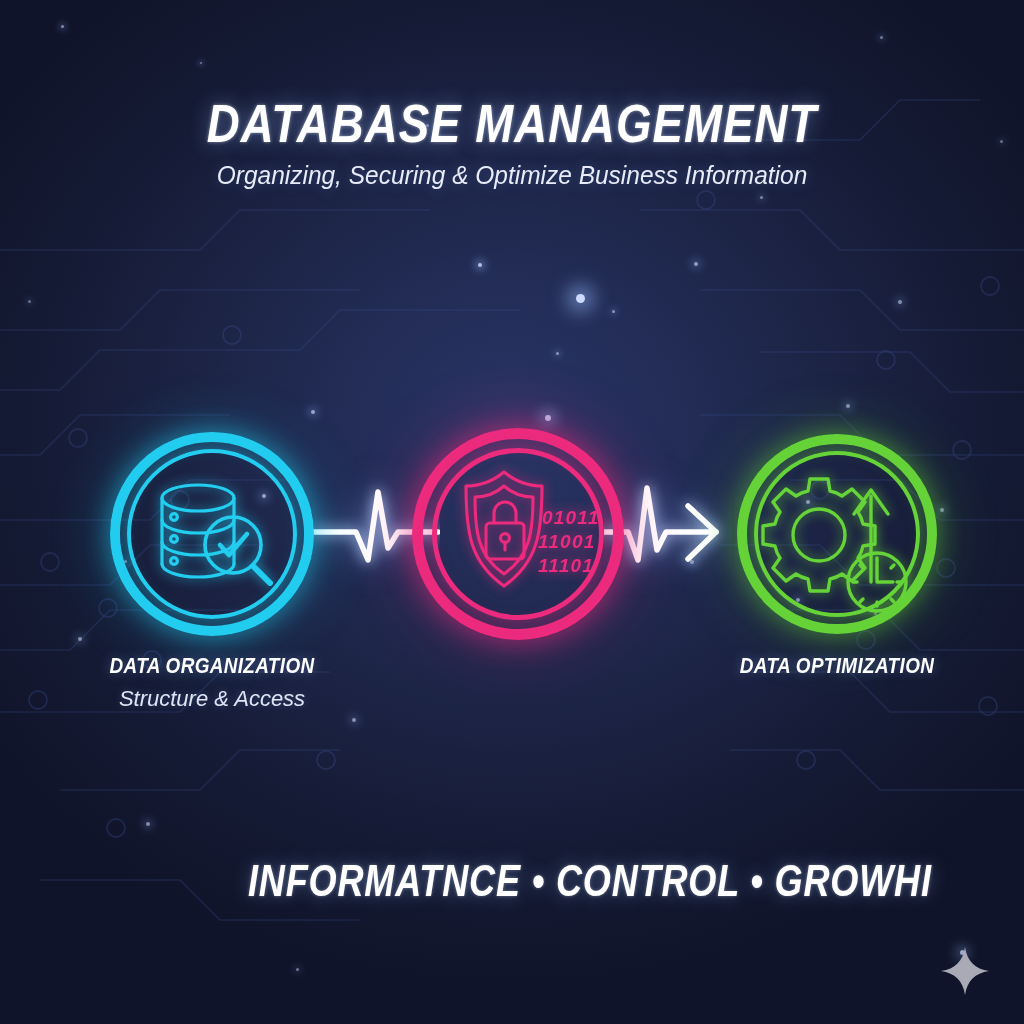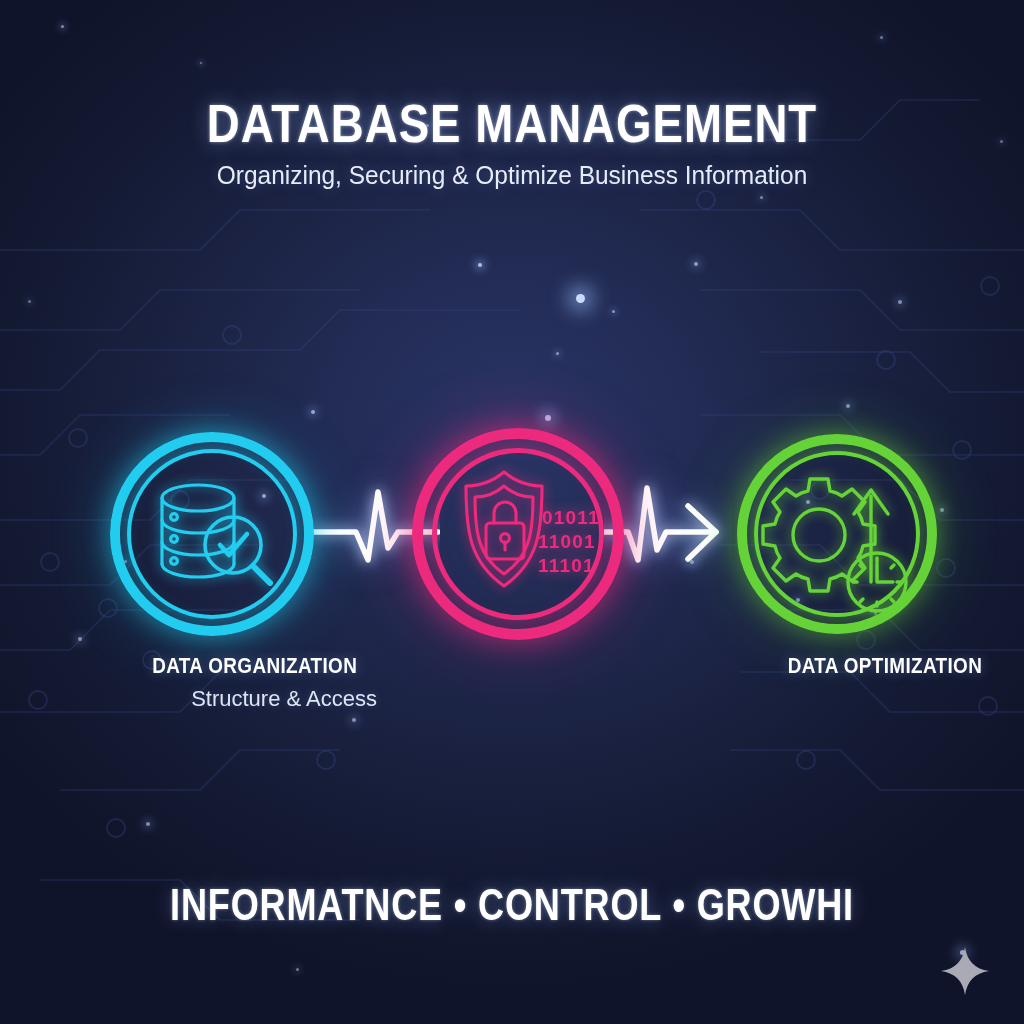--- a/index.html
+++ b/index.html
@@ -5,20 +5,21 @@
   html,body{margin:0;padding:0;}
   body{
     width:1024px;height:1024px;overflow:hidden;
     background:#10142a;
     font-family:"Liberation Sans", sans-serif;
   }
   #stage{
     position:relative;width:1024px;height:1024px;overflow:hidden;
     background:
       radial-gradient(ellipse 62% 55% at 50% 42%, #2a3566 0%, #222c55 28%, #1b2242 55%, #141a33 78%, #10142a 100%);
+    font-style: italic;
   }
   .layer{position:absolute;inset:0;}
   #circuit{opacity:.55;}
   #stars{pointer-events:none;}
   .star{
     position:absolute;border-radius:50%;
     background:#cdd9ff;
   }
 
   
@@ -45,38 +46,38 @@
   .ring-outer{
     position:absolute;border-radius:50%;
     box-sizing:border-box;
   }
   .ring-inner{
     position:absolute;border-radius:50%;
     box-sizing:border-box;
   }
   .glyph{position:absolute;left:0;top:0;}
 
-  .cap{position:absolute;left:50%;transform:translateX(-50%);text-align:right;width:330px;}
+  .cap{position:absolute;left:50%;transform:translateX(-50%);text-align:center;width:330px;}
   .cap-title{
     font-family:"Liberation Sans Narrow","Liberation Sans",sans-serif;
     font-weight:bold;font-size:21.5px;color:#ffffff;letter-spacing:.4px;
     transform:scaleX(.88);
     text-shadow:0 0 12px rgba(150,185,255,.4);
     white-space:nowrap;
   }
   .cap-sub{
     margin-top:7px;font-size:22px;color:#dfe5f4;font-weight:400;
     text-shadow:0 0 9px rgba(130,165,245,.3);white-space:nowrap;
   }
 
   
   .connector{position:absolute;top:0;}
 
   
-  #footer{position:absolute;left:0;right:0;top:880px;text-align:center;}
+  #footer{position:absolute;left:0;right:0;top:856px;text-align:right;}
   #footer-text{
     font-family:"Liberation Sans Narrow","Liberation Sans",sans-serif;
     font-weight:bold;font-size:44px;color:#ffffff;letter-spacing:1px;
     transform:scaleX(.82);
     text-shadow:0 0 20px rgba(150,185,255,.40),0 0 4px rgba(255,255,255,.35);
   }
 
   #sparkle{position:absolute;right:32px;bottom:26px;width:54px;height:54px;}
 </style>
 </head>

